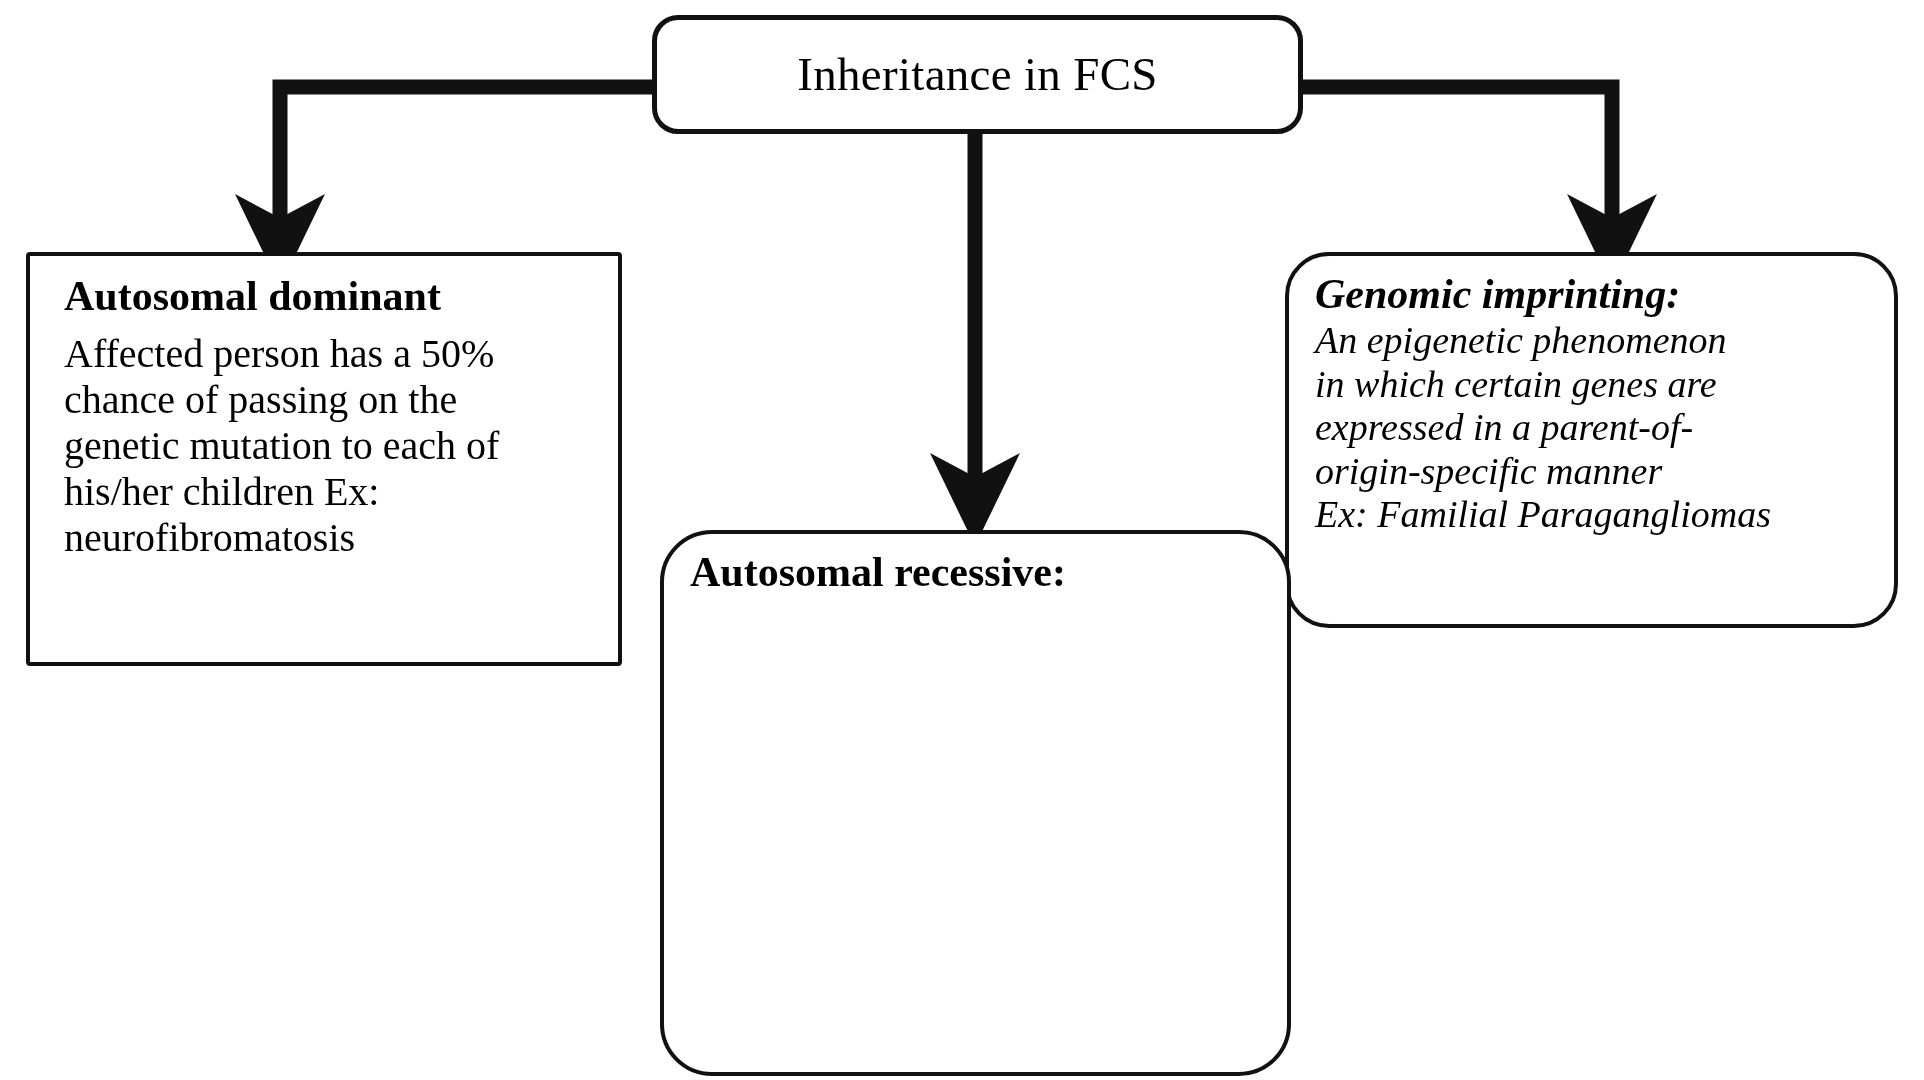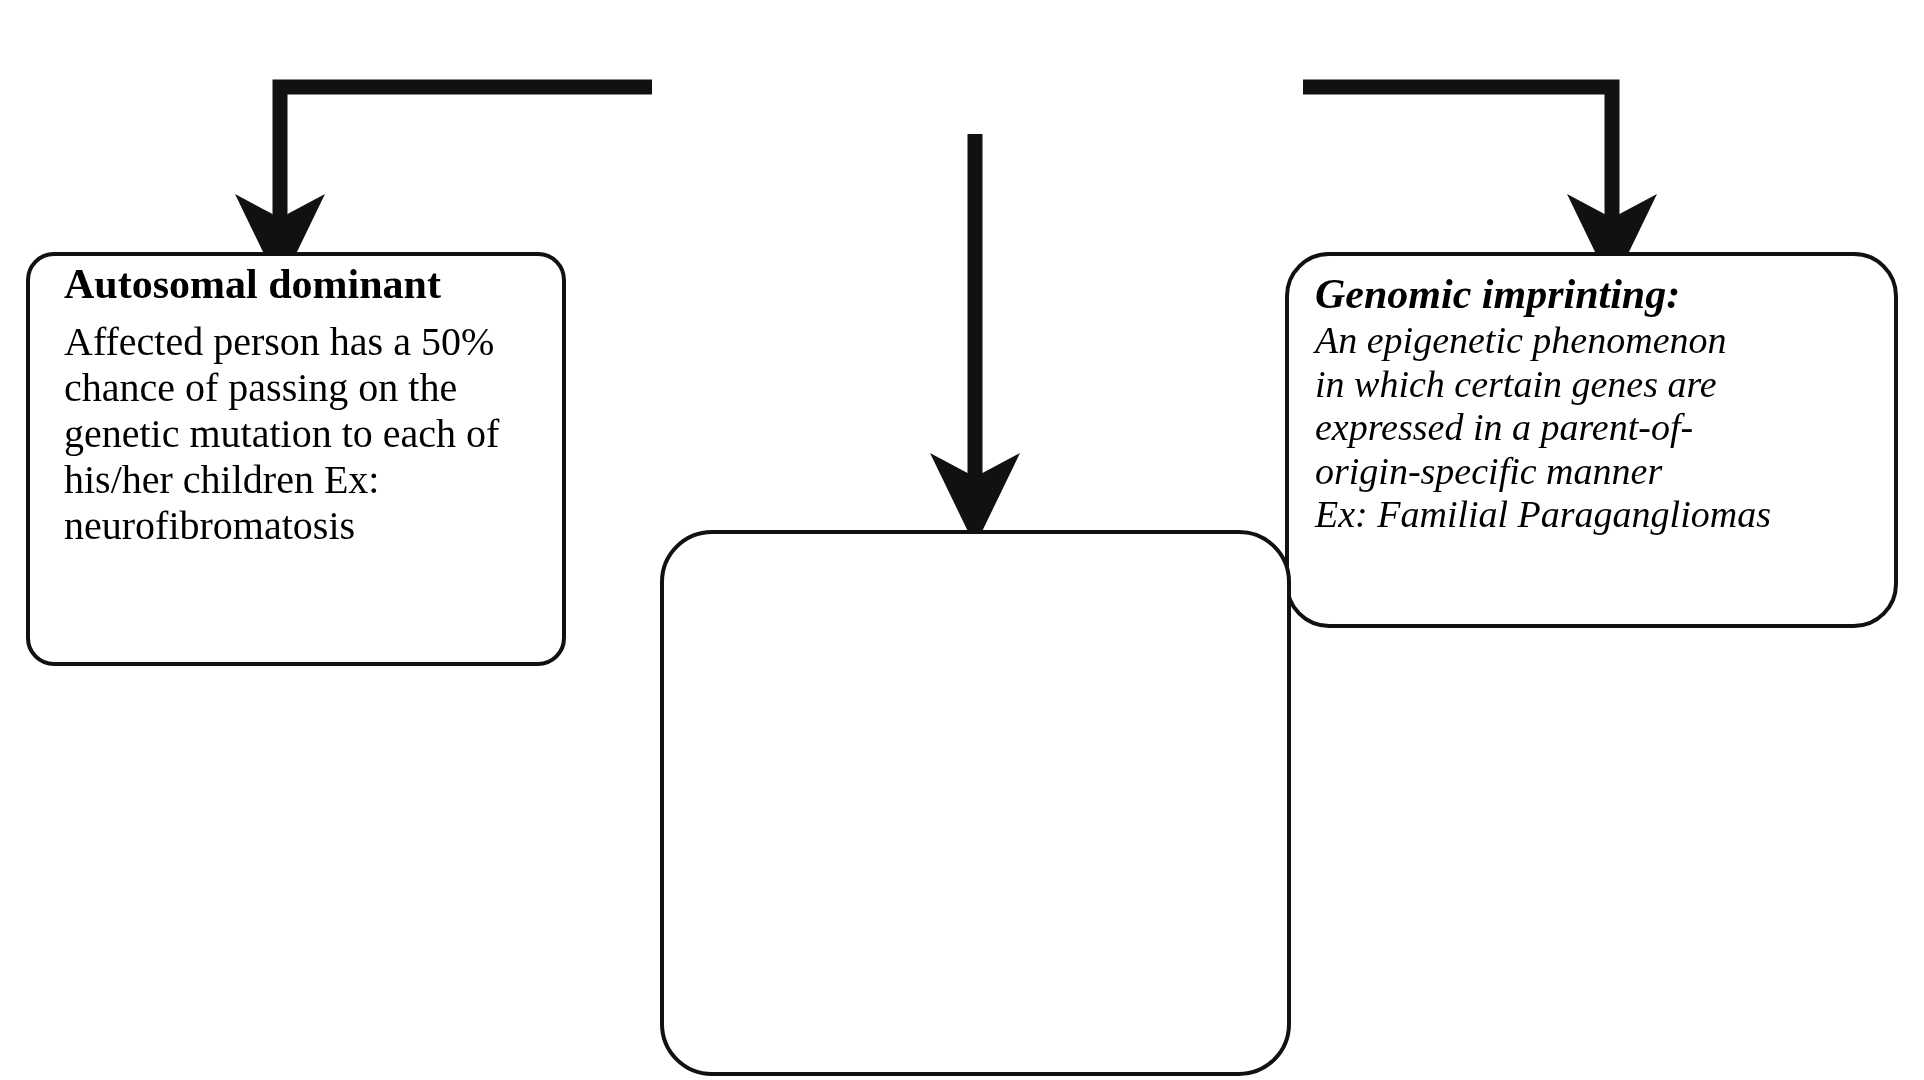--- a/index.html
+++ b/index.html
@@ -44,24 +44,24 @@
   }
   .title-text {
     font-size: 47px;
     line-height: 1;
     letter-spacing: 0.3px;
     white-space: nowrap;
   }
   .node-left {
     left: 26px;
     top: 252px;
-    width: 540px;
+    width: 596px;
     height: 414px;
-    border-radius: 28px;
-    padding: 6px 26px 10px 34px;
+    border-radius: 4px;
+    padding: 18px 26px 10px 34px;
     z-index: 3;
   }
   .node-center {
     left: 660px;
     top: 530px;
     width: 631px;
     height: 546px;
     border-radius: 52px;
     padding: 16px 22px 8px 26px;
     z-index: 4;
@@ -108,31 +108,35 @@
       </marker>
     </defs>
 
     <path d="M 652,87 L 280,87 L 280,233" fill="none" stroke="#111111" stroke-width="15" marker-end="url(#arrowhead)"></path>
 
     <path d="M 975,134 L 975,492" fill="none" stroke="#111111" stroke-width="15" marker-end="url(#arrowhead)"></path>
 
     <path d="M 1303,87 L 1612,87 L 1612,233" fill="none" stroke="#111111" stroke-width="15" marker-end="url(#arrowhead)"></path>
   </svg>
 
+  <div class="node node-title">
+    <div class="title-text">Inheritance in FCS</div>
+  </div>
 
   <div class="node node-left">
     <div class="node-heading">Autosomal dominant</div>
     <div class="node-body">Affected person has a 50%
 chance of passing on the
 genetic mutation to each of
 his/her children Ex:
 neurofibromatosis</div>
   </div>
 
   <div class="node node-center">
+    <div class="node-heading">Autosomal recessive:</div>
   </div>
 
   <div class="node node-right">
     <div class="node-heading">Genomic imprinting:</div>
     <div class="node-body">An epigenetic phenomenon
 in which certain genes are
 expressed in a parent-of-
 origin-specific manner
 Ex: Familial Paragangliomas</div>
   </div>

